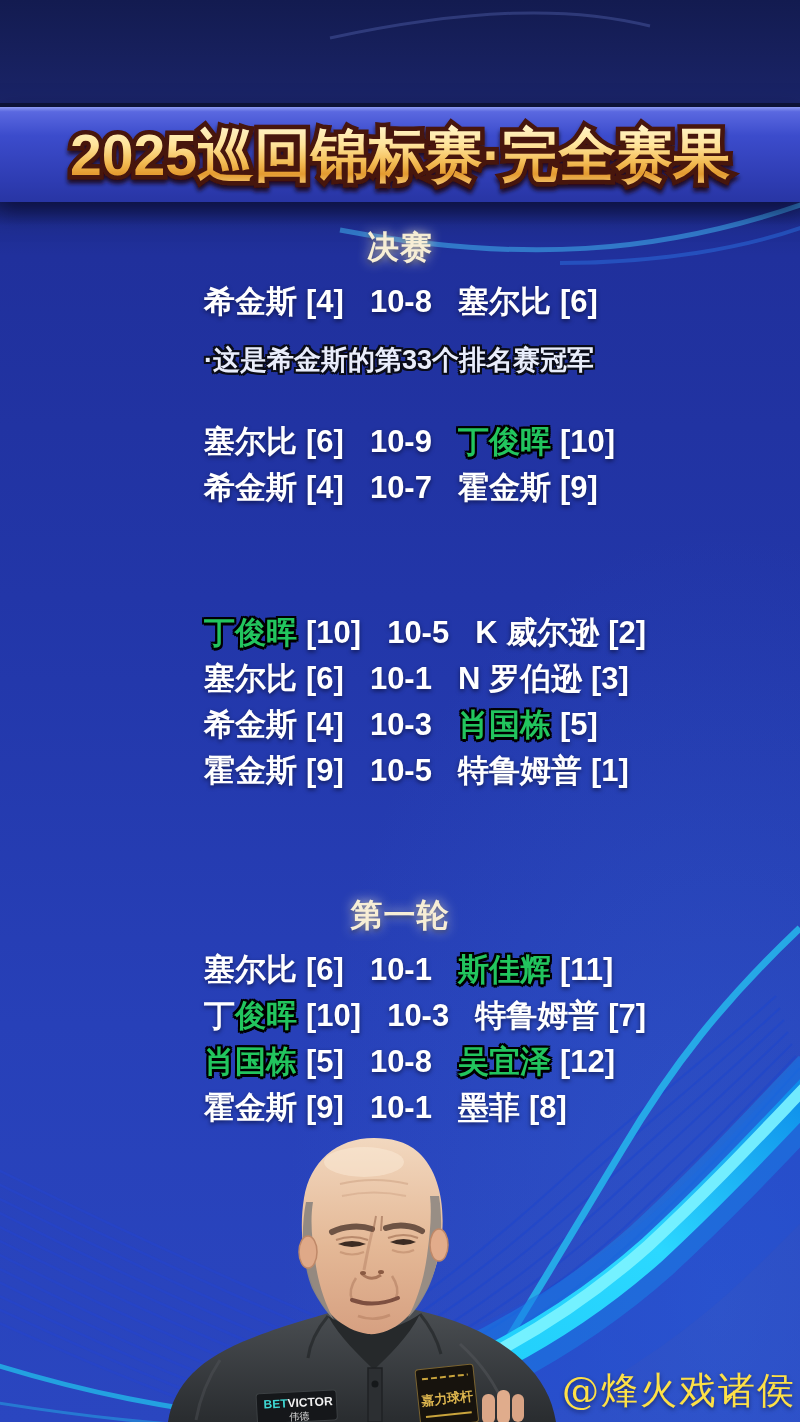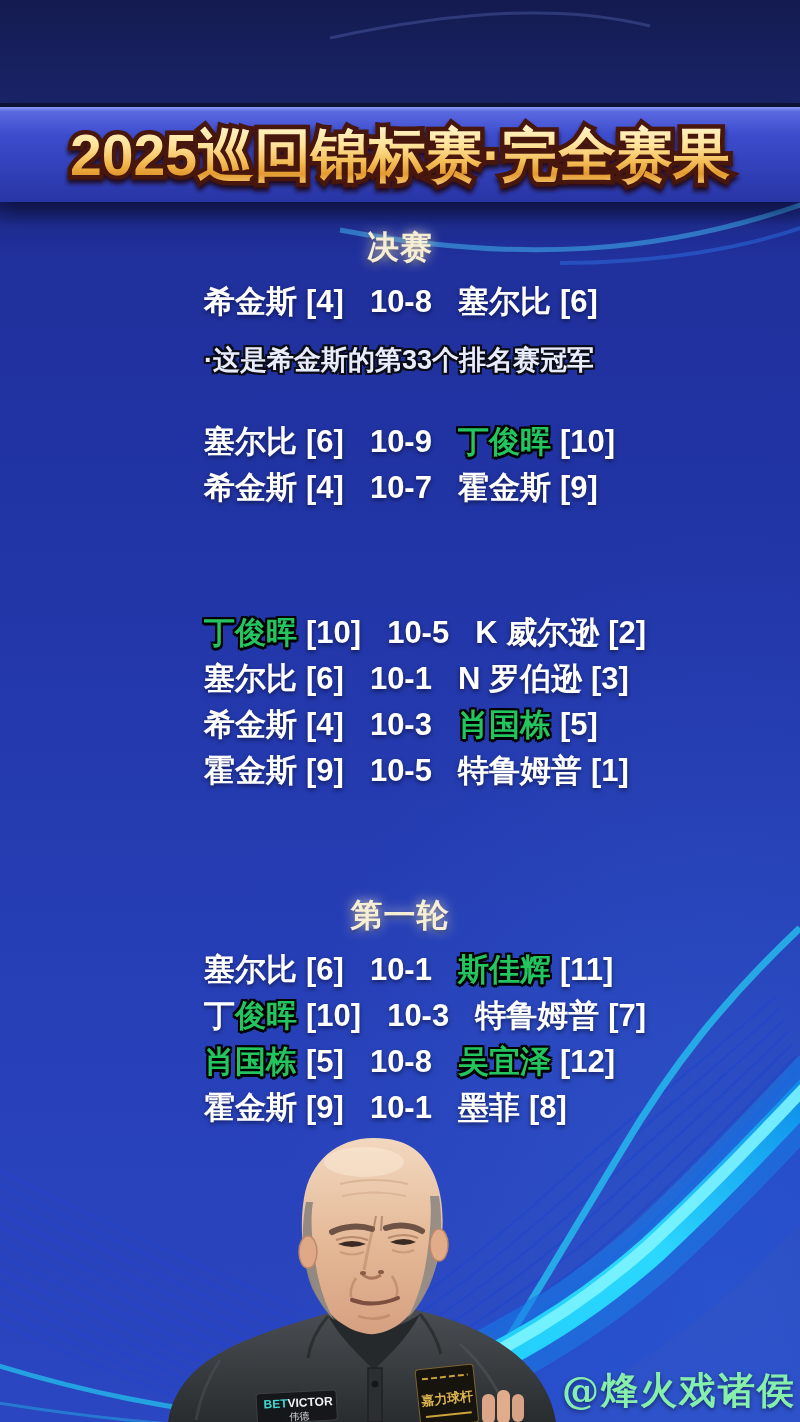--- a/index.html
+++ b/index.html
@@ -31,22 +31,22 @@
       -2px 0 0 #000,2px 0 0 #000,0 -2px 0 #000,0 3px 0 #000;}
   .note{margin-top:20px;padding-left:204px;font-size:27px;font-weight:700;color:#e9edfb;
     white-space:nowrap;line-height:1.2;
     text-shadow:-2px -2px 0 #0a0c18,2px -2px 0 #0a0c18,-2px 2px 0 #0a0c18,2px 2px 0 #0a0c18,
       -2px 0 0 #0a0c18,2px 0 0 #0a0c18,0 -2px 0 #0a0c18,0 2px 0 #0a0c18;}
 
   
   .player{position:absolute;left:160px;top:1132px;z-index:2;}
 
   
-  .watermark{position:absolute;top:1366px;right:4px;z-index:4;font-size:37px;color:#86efac;
-    font-family:"DejaVu Serif",serif;font-weight:700;letter-spacing:2px;
+  .watermark{position:absolute;top:1366px;right:4px;z-index:4;font-size:37px;color:#fde047;
+    font-family:"DejaVu Serif",serif;font-weight:400;letter-spacing:2px;
     text-shadow:0 2px 4px rgba(0,0,30,.5);text-align:center;}
 </style>
 </head>
 <body>
 
 <div class="canvas">
 
   <svg class="bg" width="800" height="1422" viewBox="0 0 800 1422">
     <defs>
       <linearGradient id="mainGrad" x1="0" y1="0" x2="0" y2="1">

